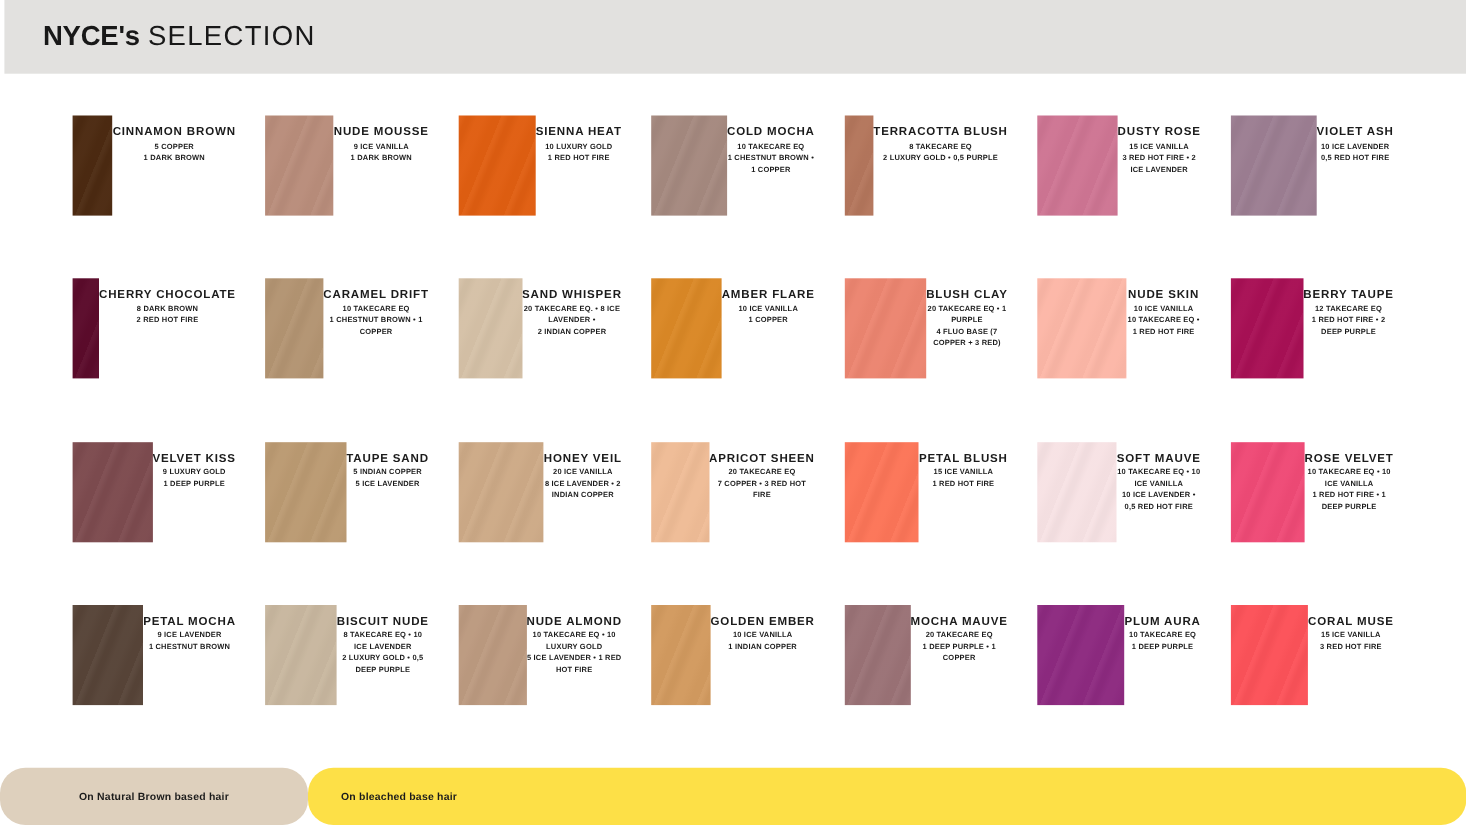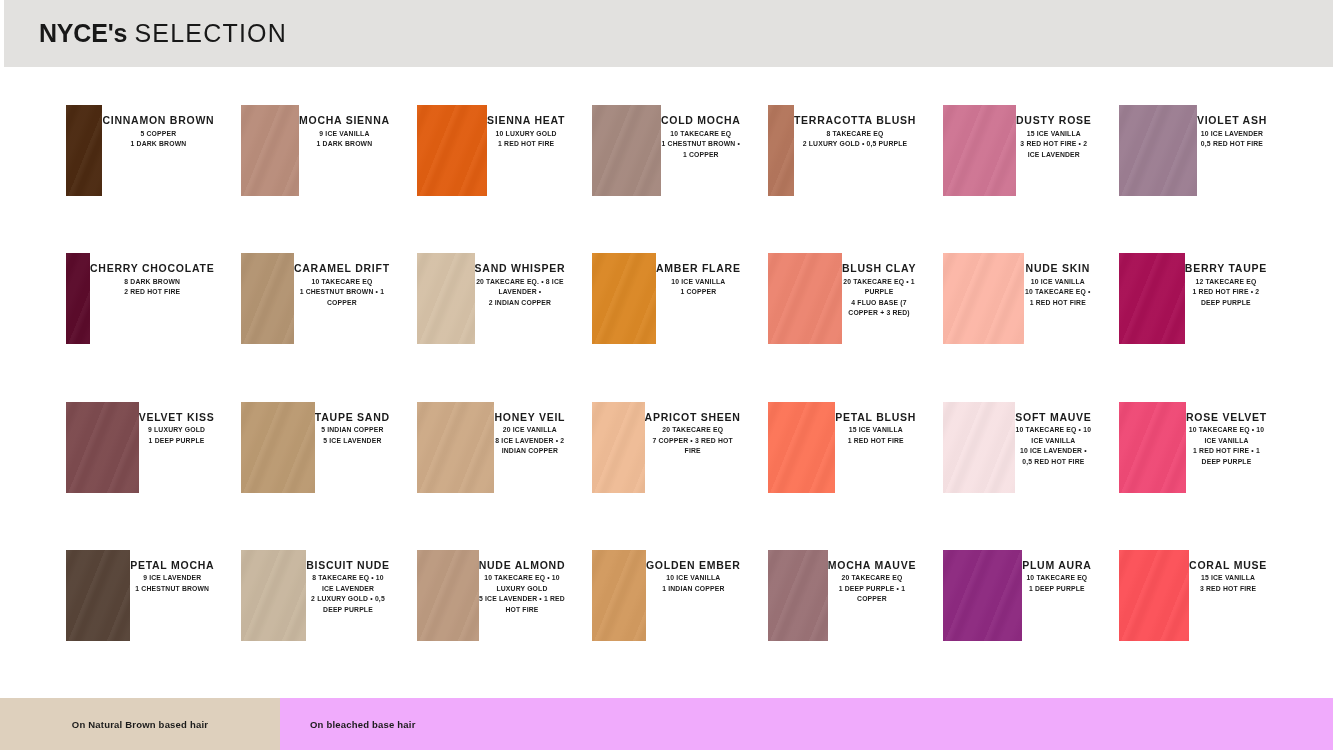--- a/index.html
+++ b/index.html
@@ -123,20 +123,21 @@
   .footer-seg {
     height: 100%;
     display: flex;
     align-items: center;
     justify-content: center;
     font-size: 9.5px;
     font-weight: 600;
     letter-spacing: 0.2px;
     color: #1b1b1b;
     box-sizing: border-box;
+    border-radius: 23px;
   }
   .footer-seg.natural { width: 280px; }
   .footer-seg.bleached { flex: 1; justify-content: flex-start; padding-left: 30px; }
 </style>
 </head>
 <body>
 
 <div class="header">
   <div class="header-title">
     <span class="brand">NYCE's</span><span>&nbsp;</span><span class="word">SELECTION</span>
@@ -150,21 +151,21 @@
         <div class="name">CINNAMON BROWN</div>
         <div class="formula">
           <span class="line">5 COPPER</span>
           <span class="line">1 DARK BROWN</span>
         </div>
       </div>
     </div>
     <div class="cell">
       <div class="swatch" style="background-color: rgb(185, 141, 123);"></div>
       <div class="caption">
-        <div class="name">MOCHA SIENNA</div>
+        <div class="name">NUDE MOUSSE</div>
         <div class="formula">
           <span class="line">9 ICE VANILLA</span>
           <span class="line">1 DARK BROWN</span>
         </div>
       </div>
     </div>
     <div class="cell">
       <div class="swatch" style="background-color: rgb(224, 94, 17);"></div>
       <div class="caption">
         <div class="name">SIENNA HEAT</div>
@@ -423,16 +424,16 @@
           <span class="line">3 RED HOT FIRE</span>
         </div>
       </div>
     </div>
   </div>
 
 <div class="footer" id="legend-footer">
     <div class="footer-seg natural" style="background-color: rgb(222, 208, 189);">
       <span>On Natural Brown based hair</span>
     </div>
-    <div class="footer-seg bleached" style="background-color: #f0abfc;">
+    <div class="footer-seg bleached" style="background-color: #fde047;">
       <span>On bleached base hair</span>
     </div>
   </div>
 
 </body></html>

